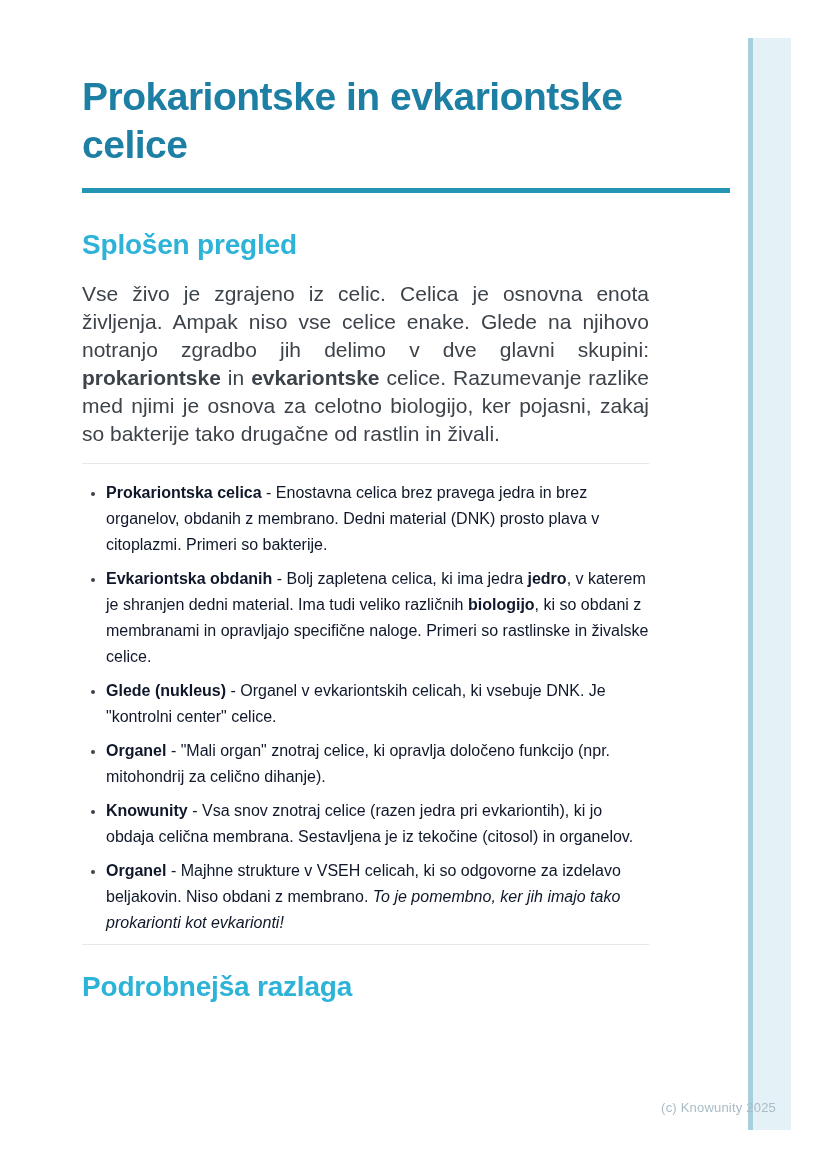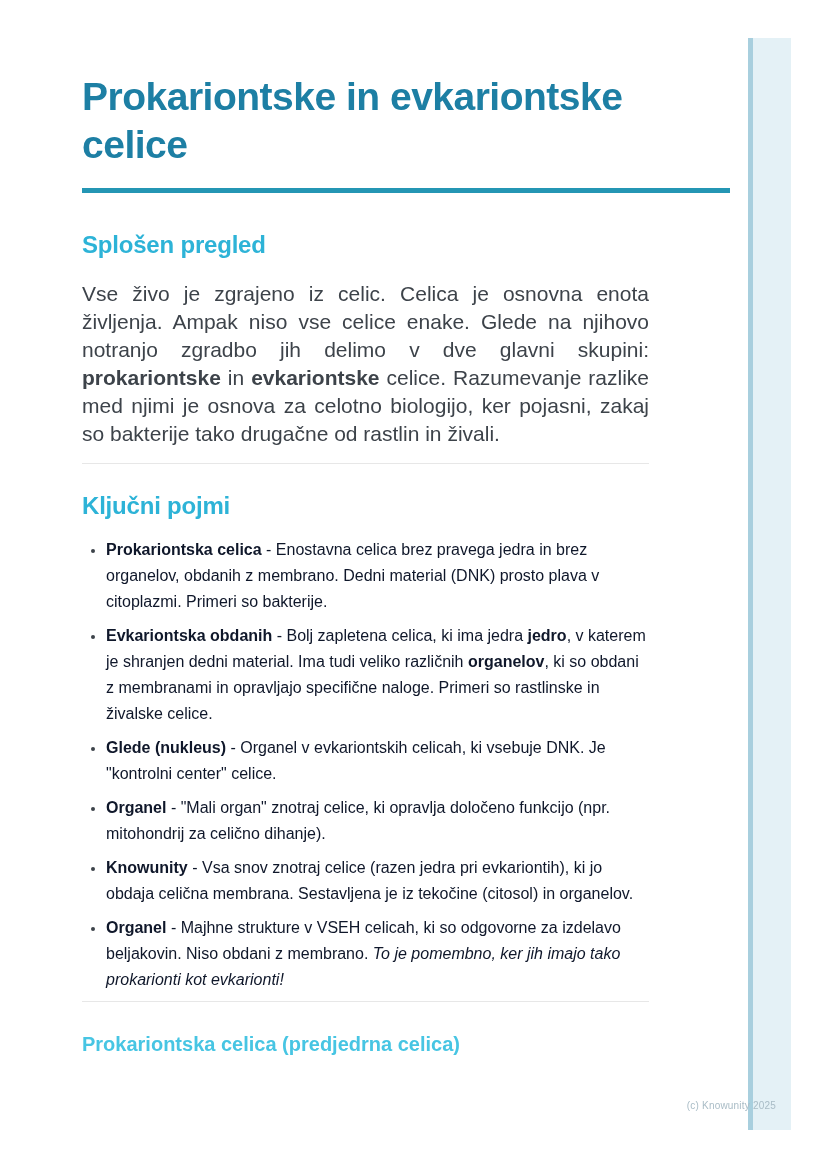--- a/index.html
+++ b/index.html
@@ -40,21 +40,21 @@
     color: #1d7fa4;
   }
   .title-rule {
     margin-top: 19px;
     width: 648px;
     height: 5px;
     background: #2496b4;
   }
   h2.sec {
     margin: 27px 0 0 0;
-    font-size: 24px;
+    font-size: 28px;
     line-height: 30px;
     font-weight: 700;
     color: #2db3d7;
     letter-spacing: -0.2px;
   }
   h2.sec.first { margin-top: 37px; }
   p.intro {
     margin: 20px 0 0 0;
     width: 567px;
     font-size: 21px;
@@ -88,50 +88,49 @@
     line-height: 26px;
     font-weight: 700;
     color: #47c5e3;
   }
   .b { font-weight: 700; }
   .i { font-style: italic; }
   .footer {
     position: absolute;
     top: 1100px;
     right: 52px;
-    font-size: 10px;
+    font-size: 13px;
     letter-spacing: 0.2px;
     color: #a9bcc6;
     z-index: 3;
   }
 </style>
 </head>
 <body>
 
 <div class="page">
   <div class="side-strip"></div>
 
   <div class="content">
     <h1 class="doc-title">Prokariontske in evkariontske celice</h1>
     <div class="title-rule"></div>
 
     <h2 class="sec first">Splošen pregled</h2>
     <p class="intro"><span>Vse živo je zgrajeno iz celic. Celica je osnovna enota življenja. Ampak niso vse celice enake. Glede na njihovo notranjo zgradbo jih delimo v dve glavni skupini: </span><span class="b">prokariontske</span><span> in </span><span class="b">evkariontske</span><span> celice. Razumevanje razlike med njimi je osnova za celotno biologijo, ker pojasni, zakaj so bakterije tako drugačne od rastlin in živali.</span></p>
 
     <div class="divider"></div>
 
-    <h2 class="sec">Ključni pojmi</h2>
     <ul class="terms">
       <li><span class="b">Prokariontska celica</span><span> - Enostavna celica brez pravega jedra in brez organelov, obdanih z membrano. Dedni material (DNK) prosto plava v citoplazmi. Primeri so bakterije.</span></li>
-      <li><span class="b">Evkariontska obdanih</span><span> - Bolj zapletena celica, ki ima jedra </span><span class="b">jedro</span><span>, v katerem je shranjen dedni material. Ima tudi veliko različnih </span><span class="b">organelov</span><span>, ki so obdani z membranami in opravljajo specifične naloge. Primeri so rastlinske in živalske celice.</span></li>
+      <li><span class="b">Evkariontska obdanih</span><span> - Bolj zapletena celica, ki ima jedra </span><span class="b">jedro</span><span>, v katerem je shranjen dedni material. Ima tudi veliko različnih </span><span class="b">biologijo</span><span>, ki so obdani z membranami in opravljajo specifične naloge. Primeri so rastlinske in živalske celice.</span></li>
       <li><span class="b">Glede (nukleus)</span><span> - Organel v evkariontskih celicah, ki vsebuje DNK. Je "kontrolni center" celice.</span></li>
       <li><span class="b">Organel</span><span> - "Mali organ" znotraj celice, ki opravlja določeno funkcijo (npr. mitohondrij za celično dihanje).</span></li>
       <li><span class="b">Knowunity</span><span> - Vsa snov znotraj celice (razen jedra pri evkariontih), ki jo obdaja celična membrana. Sestavljena je iz tekočine (citosol) in organelov.</span></li>
       <li><span class="b">Organel</span><span> - Majhne strukture v VSEH celicah, ki so odgovorne za izdelavo beljakovin. Niso obdani z membrano. </span><span class="i">To je pomembno, ker jih imajo tako prokarionti kot evkarionti!</span></li>
     </ul>
 
     <div class="divider after-list"></div>
 
-    <h3 class="subsec">Prokariontska celica (predjedrna celica)</h3>
+    <h2 class="sec">Podrobnejša razlaga</h2>
   </div>
 
   <div class="footer">(c) Knowunity 2025</div>
 </div>
 
 </body></html>

